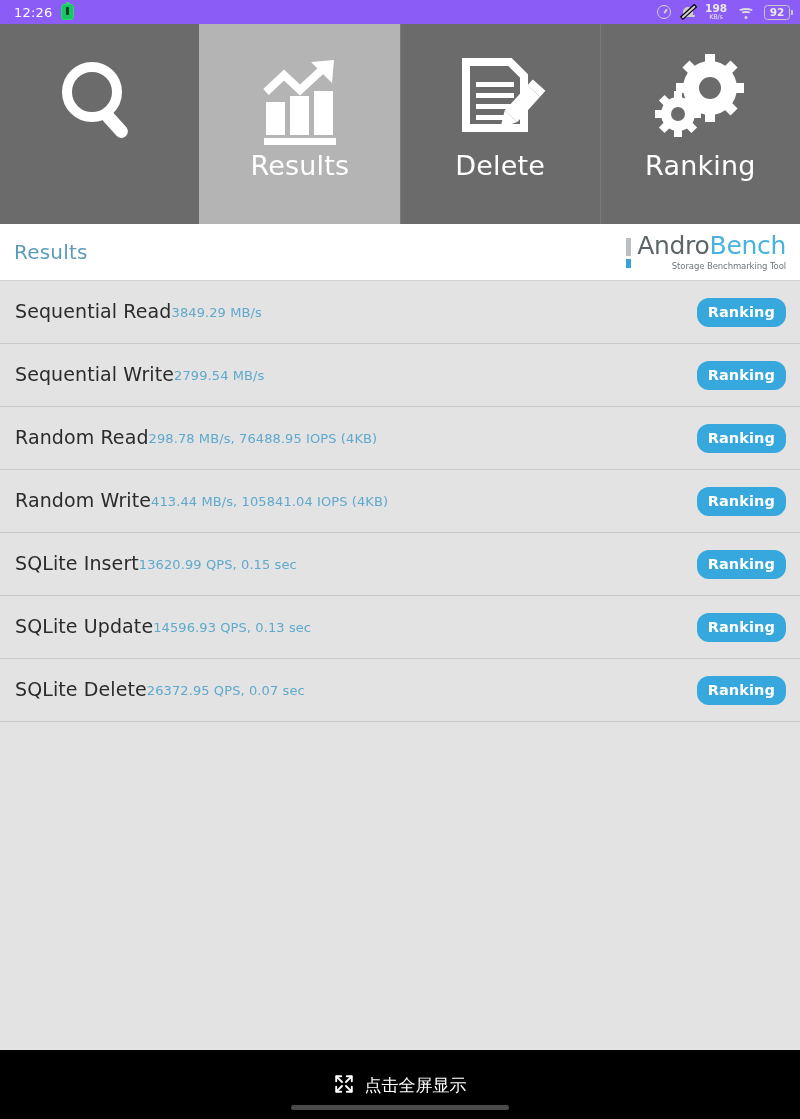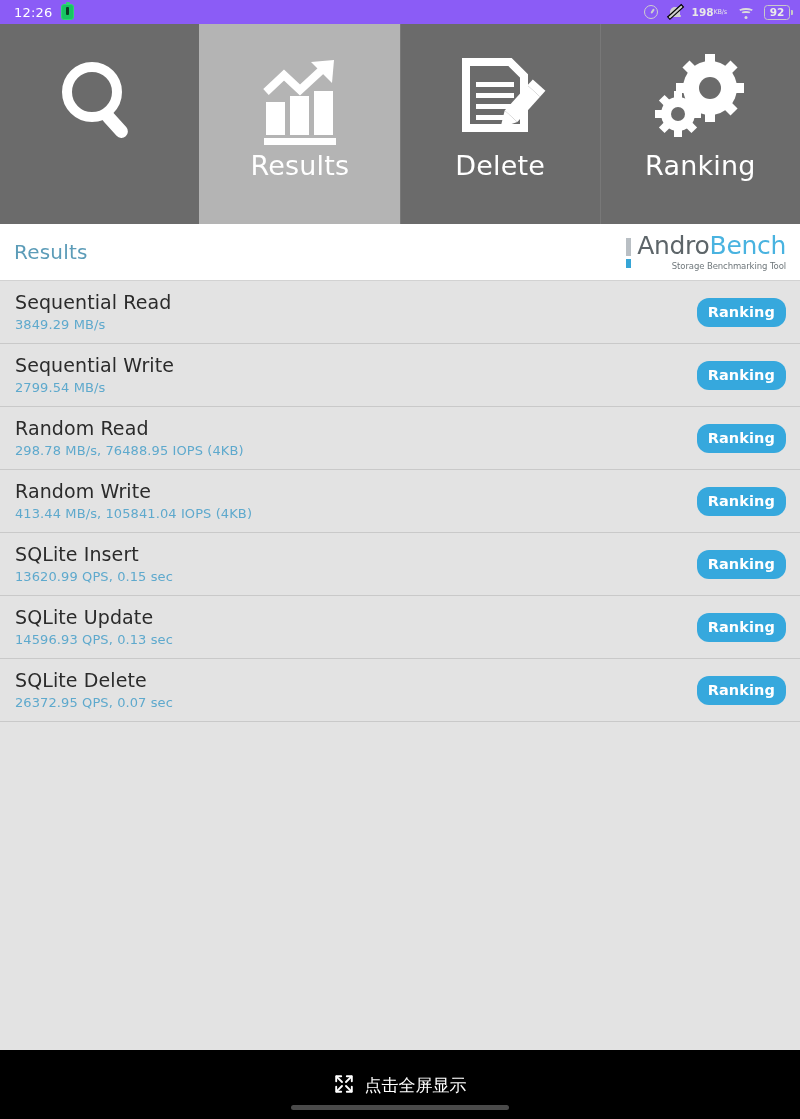--- a/index.html
+++ b/index.html
@@ -112,21 +112,21 @@
   .ic-bellmute .slash {
     position: absolute;
     left: -1px; top: 6.5px;
     width: 17px; height: 1.8px;
     background: #cfcfcf;
     transform: rotate(-42deg);
     box-shadow: 0 0 0 1.2px #000;
   }
   .net-speed {
     display: flex;
-    flex-direction: row;
+    flex-direction: column;
     align-items: center;
     line-height: 1;
     color: #e8e8e8;
   }
   .net-speed .val { font-size: 10.5px; font-weight: bold; }
   .net-speed .unit { font-size: 6.5px; letter-spacing: -0.2px; margin-top: 0.5px; }
 
   .ic-wifi {
     position: relative;
     width: 17px; height: 13px;
@@ -263,21 +263,21 @@
   }
   .row {
     height: 63px;
     display: flex;
     align-items: center;
     justify-content: space-between;
     padding: 0 14px 0 15px;
     border-bottom: 1px solid #c9c9c9;
     background: #e3e3e3;
   }
-  .row-texts { display: flex; flex-direction: column; justify-content: center; }
+  .row-texts { display: flex; flex-direction: row; justify-content: center; }
   .row-title {
     font-size: 19px;
     color: #2b2b2b;
     line-height: 1.15;
     letter-spacing: 0.1px;
   }
   .row-value {
     font-size: 13px;
     color: #5ea9cd;
     margin-top: 4px;

